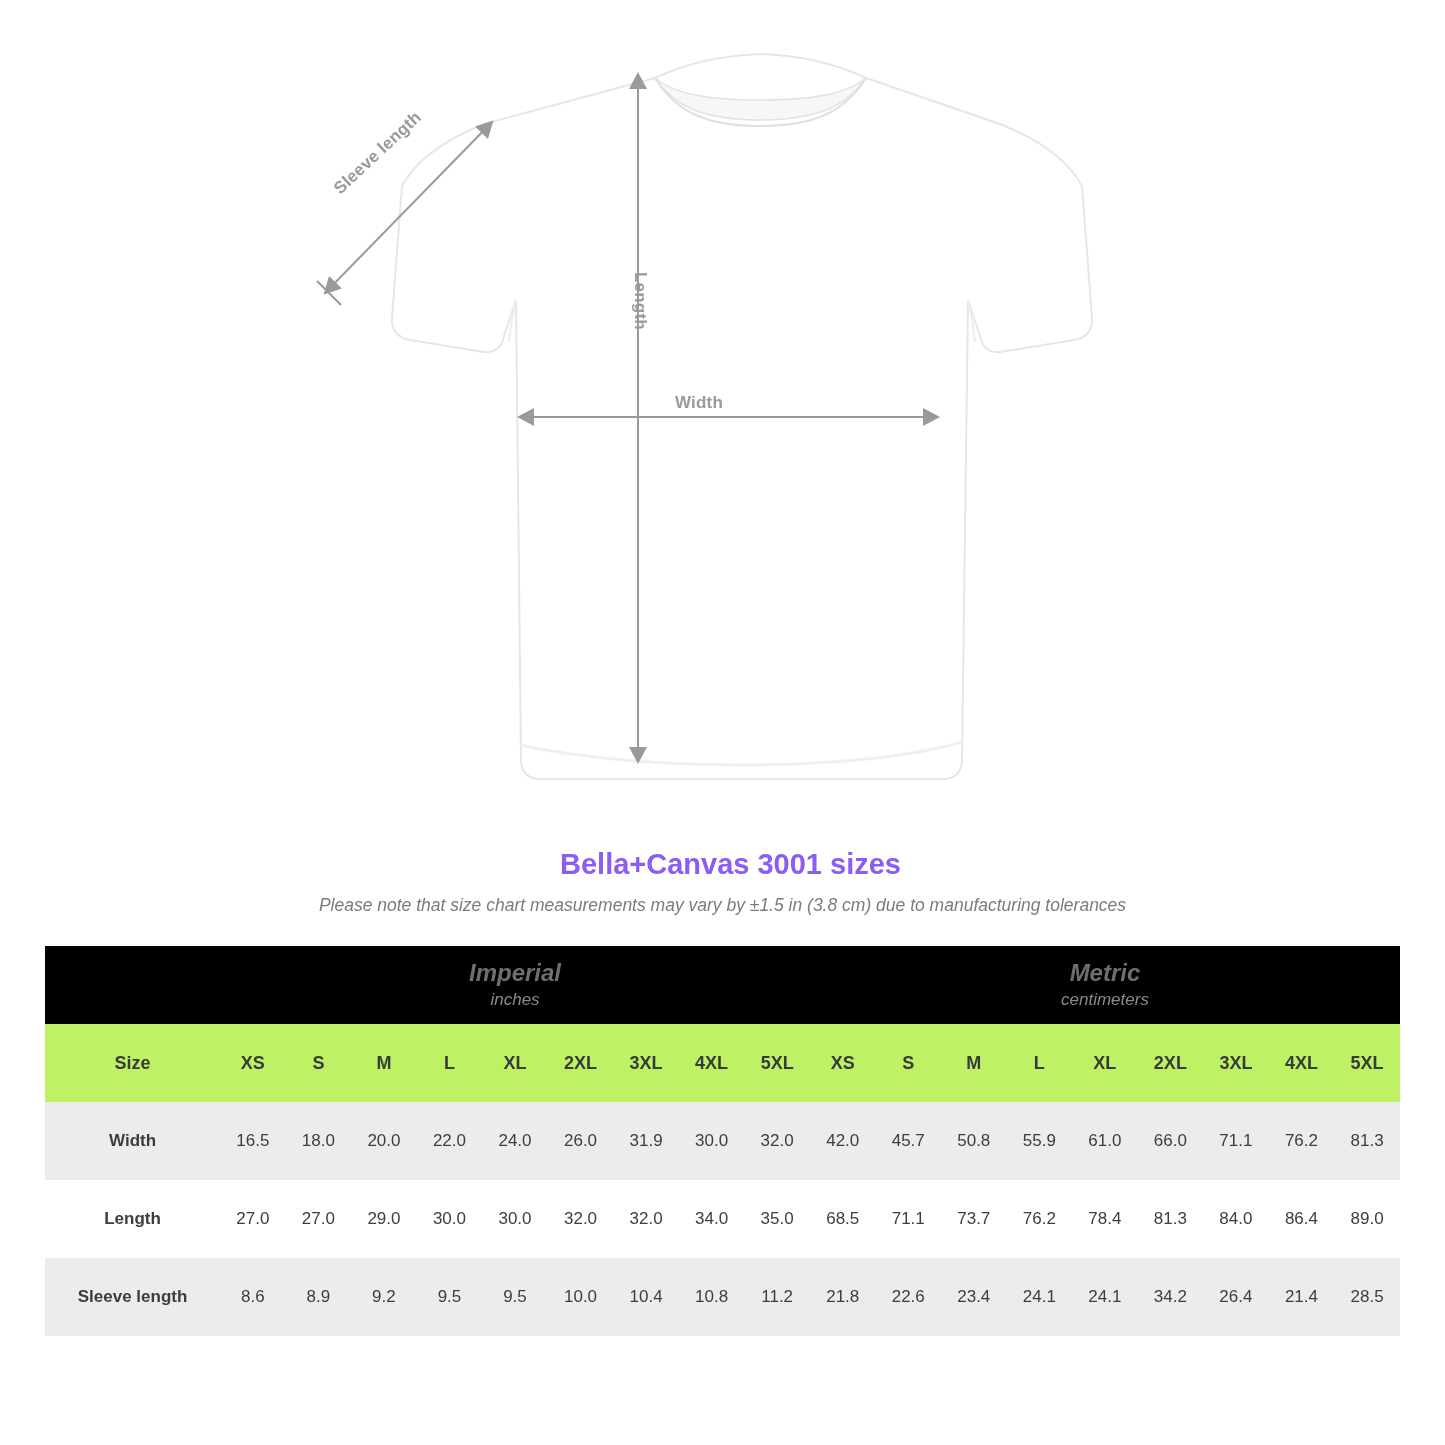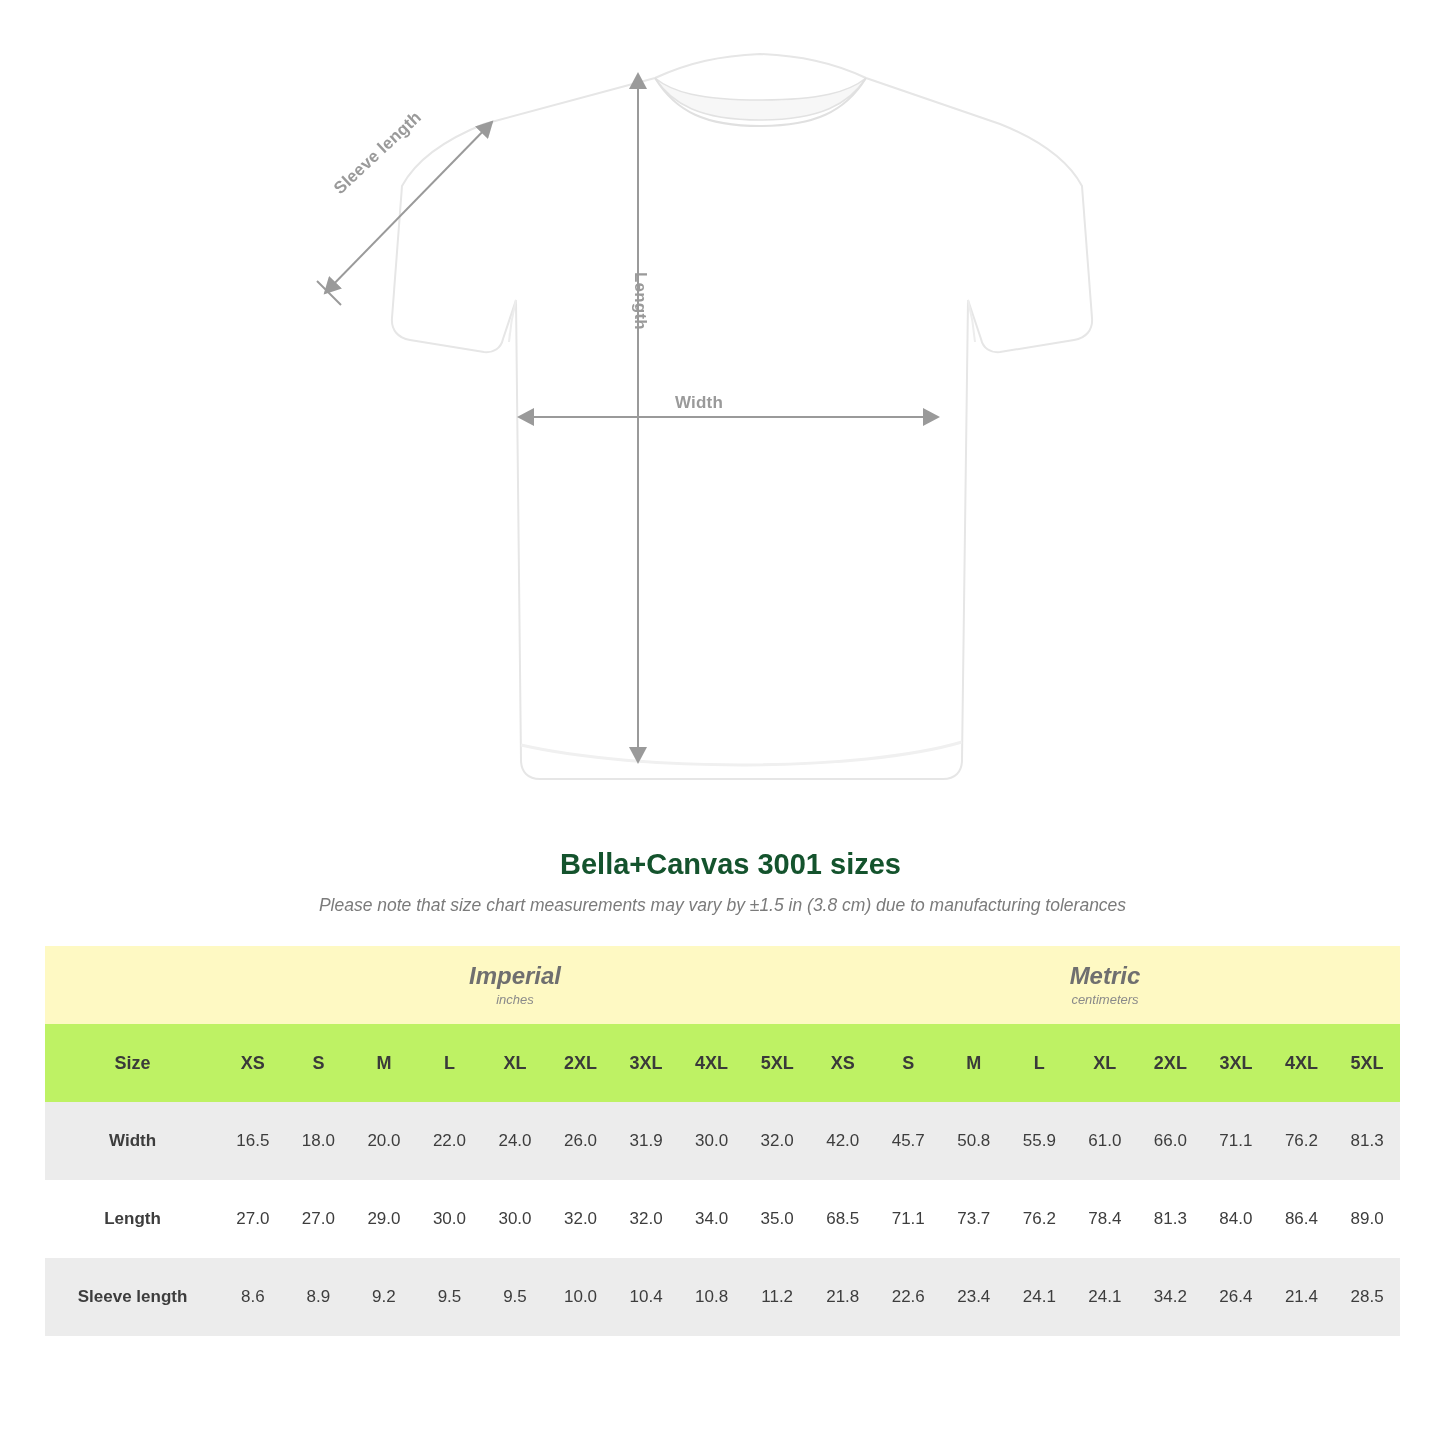--- a/index.html
+++ b/index.html
@@ -58,21 +58,21 @@
   }
 
   
   .title-block {
     text-align: center;
     margin-top: 28px;
   }
   .chart-title {
     font-size: 29px;
     font-weight: bold;
-    color: #14532d;
+    color: #8b5cf6;
     margin: 0 0 14px 0;
     padding-left: 16px;
   }
   .chart-note {
     font-size: 17.5px;
     font-style: italic;
     color: #7b7b7b;
     margin: 4px;
   }
 
@@ -89,32 +89,32 @@
   table.size-table th {
     text-align: center;
     vertical-align: middle;
     font-size: 17px;
     color: #3d3d3d;
     border: none;
     padding: 0;
     height: 78px;
   }
   .unit-header {
-    background: #fef9c3;
+    background: #000000;
     height: 108px;
   }
   .unit-sys {
     font-size: 24px;
     font-style: italic;
     font-weight: bold;
     color: #6f6f6f;
     line-height: 1.25;
   }
   .unit-unit {
-    font-size: 13px;
+    font-size: 17px;
     font-style: italic;
     color: #8a8a8a;
     line-height: 1.4;
   }
   tr.row-head td {
     background: #bef264;
     font-weight: bold;
     font-size: 18px;
     color: #3a3a3a;
   }

